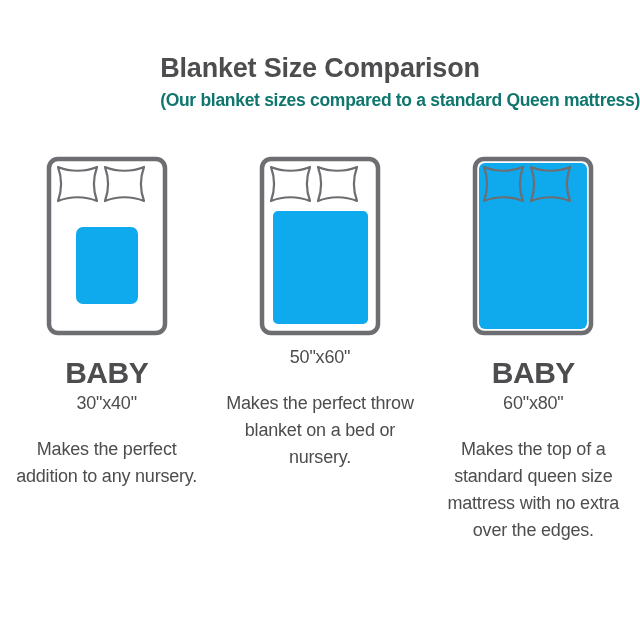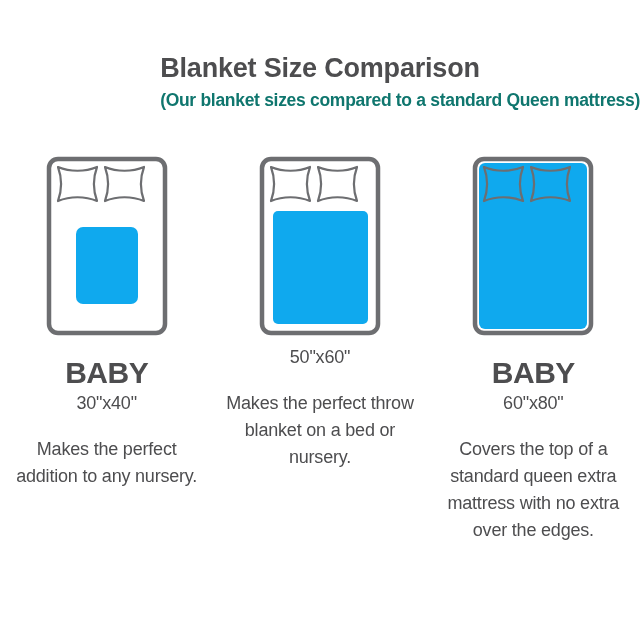--- a/index.html
+++ b/index.html
@@ -155,17 +155,17 @@
           <rect x="6" y="11" width="116" height="174" rx="9" ry="9" fill="#ffffff" stroke="#6d6e71" stroke-width="4.5"></rect>
 
           <rect x="10" y="15" width="108" height="166" rx="6" ry="6" fill="#0FA9EE"></rect>
 
           <path d="M15,19 C27,24 42,24 54,19 C50,30 50,42 54,53 C42,48 27,48 15,53 C19,42 19,30 15,19 Z" fill="none" stroke="#6d6e71" stroke-width="2.2" stroke-linejoin="round"></path>
           <path d="M62,19 C74,24 89,24 101,19 C97,30 97,42 101,53 C89,48 74,48 62,53 C66,42 66,30 62,19 Z" fill="none" stroke="#6d6e71" stroke-width="2.2" stroke-linejoin="round"></path>
         </svg>
       </div>
       <div class="size-name">BABY</div>
       <div class="size-dims">60"x80"</div>
-      <div class="desc">Covers the top of a standard queen extra mattress with no extra over the edges.</div>
+      <div class="desc">Makes the top of a standard queen size mattress with no extra over the edges.</div>
     </div>
 
   </div>
 </div>
 
 </body></html>

